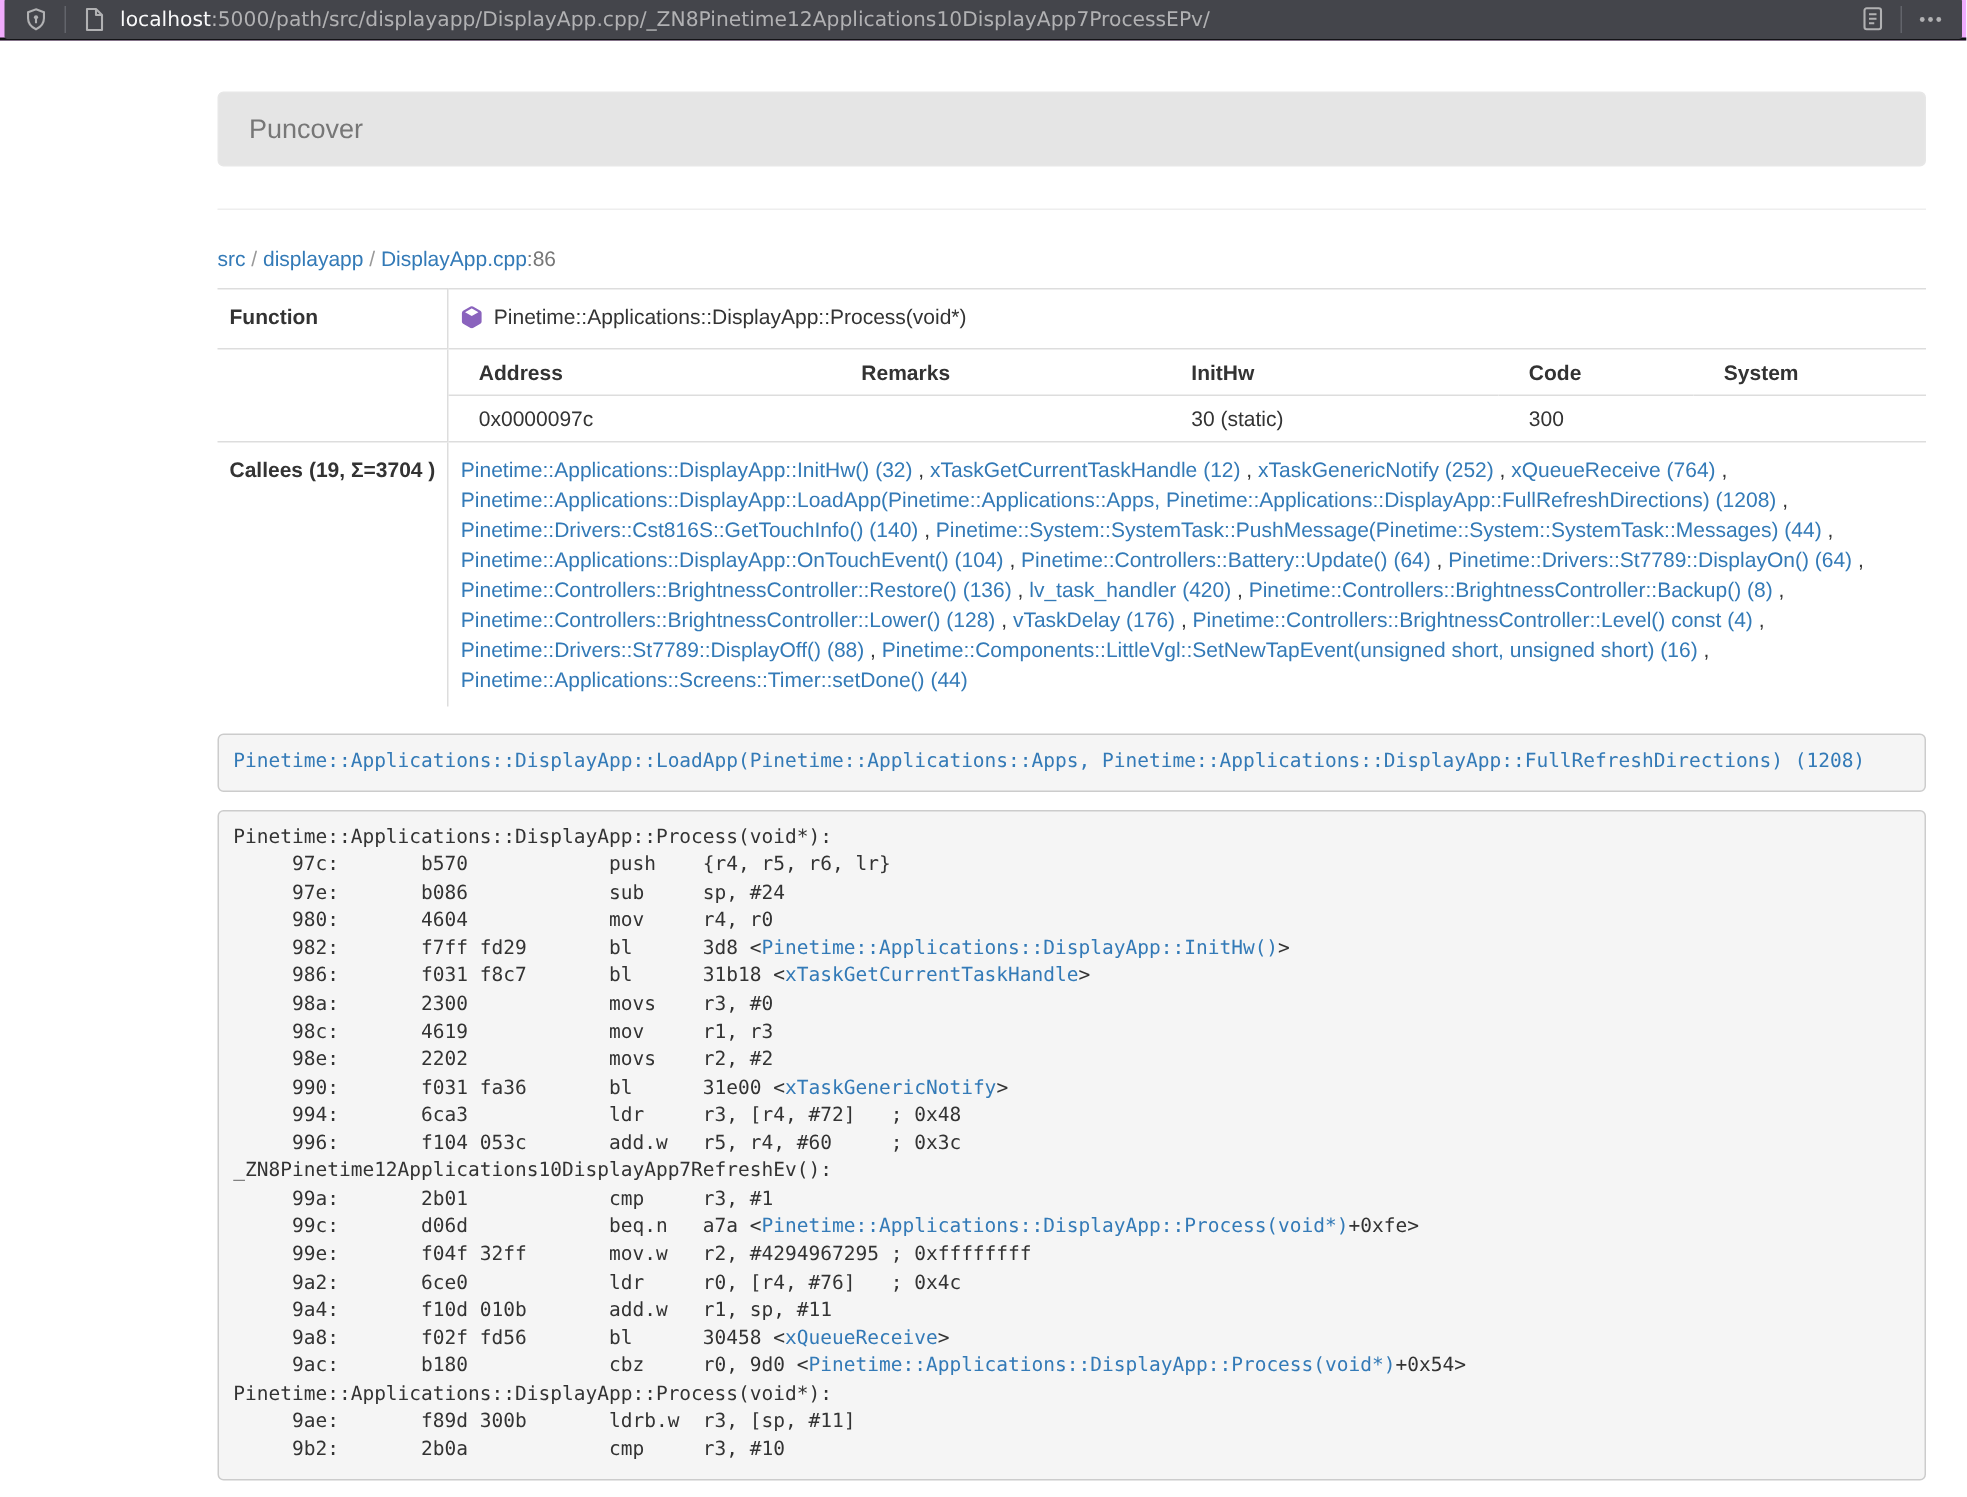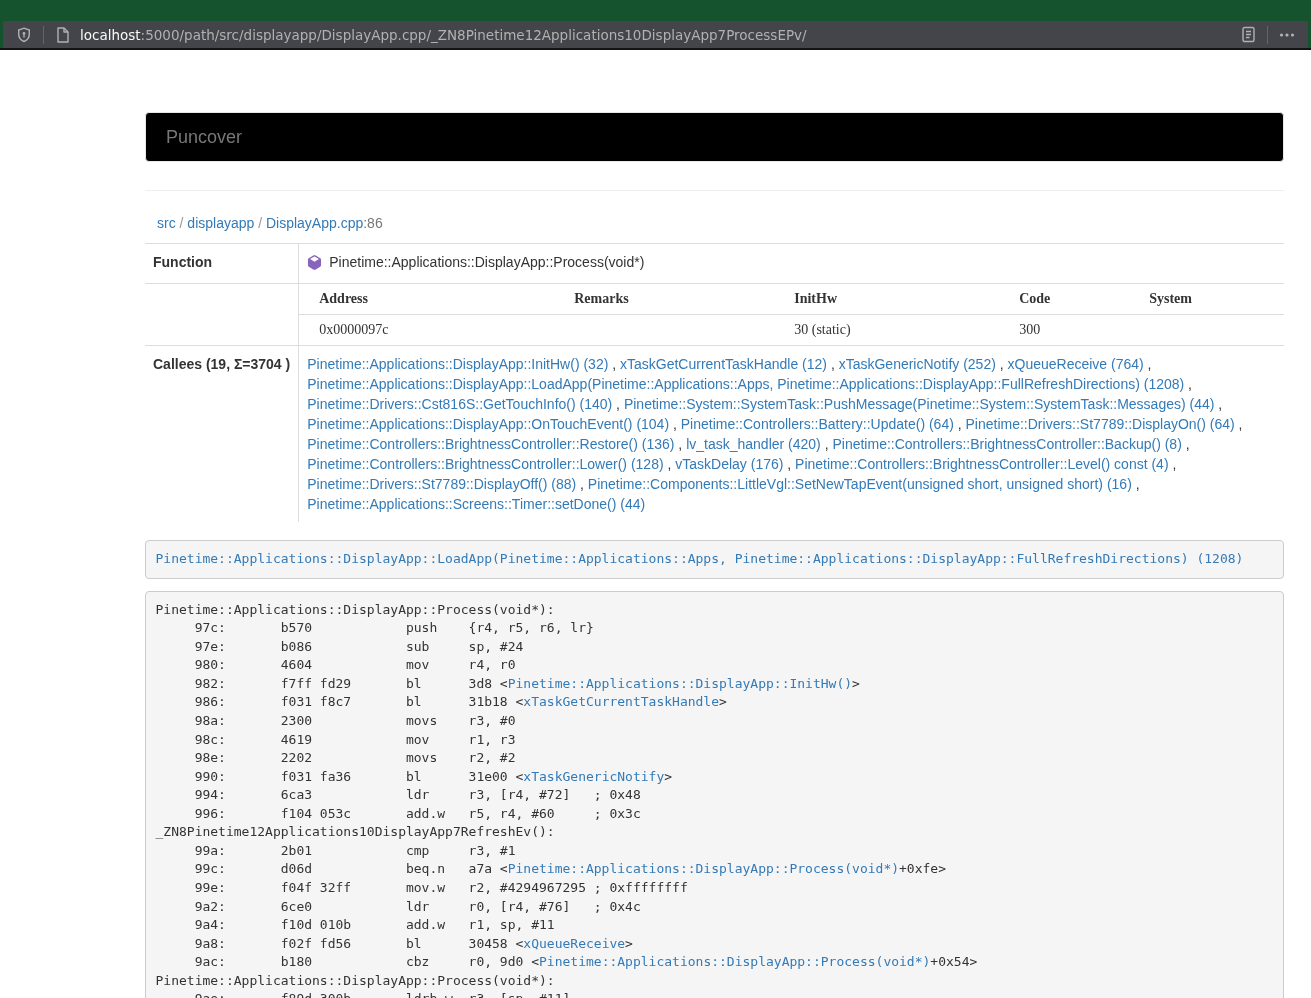--- a/index.html
+++ b/index.html
@@ -1,59 +1,59 @@
 <!DOCTYPE html>
 <html style="--link: #337ab7; --function-icon: #8a63bd;"><head>
 <meta charset="utf-8">
 <style>
   * { box-sizing: border-box; }
   html, body { margin: 0; padding: 0; background: #fff; }
   body { font-family: "Liberation Sans", sans-serif; font-size: 14px; color: #333; }
 
   
   .browser-bar {
-    height: 50px; background: #14532d; border-bottom: 2px solid #131316;
-    display: flex; align-items: flex-end; padding: 0 3px;
+    height: 27px; background: #f0abfc; border-bottom: 2px solid #131316;
+    display: flex; align-items: center; padding: 0 3px;
   }
   .url-field {
     flex: 1; height: 27px; background: #44454b; border-radius: 2px;
     display: flex; align-items: center; padding: 0 8px; min-width: 0;
   }
   .chrome-icon { display: inline-flex; align-items: center; justify-content: center;
     width: 26px; height: 22px; flex: 0 0 auto; }
   .chrome-icon svg { display: block; }
   .vdiv { width: 1px; height: 18px; background: #62646b; margin: 0 6px; flex: 0 0 auto; }
   .url-text { font-family: "DejaVu Sans", sans-serif; font-size: 13.5px; white-space: nowrap;
     overflow: hidden; text-overflow: clip; flex: 1; min-width: 0; margin-left: 4px; }
   .url-host { color: #f9f9fa; }
   .url-path { color: #b1b1b3; }
   .dots { color: #b1b1b3; font-size: 14px; letter-spacing: 1px; font-weight: bold; }
 
   
   .container { width: 1139px; margin-left: 145px; }
 
-  .navbar { margin-top: 62px; height: 50px; background: #000000;
+  .navbar { margin-top: 34px; height: 50px; background: #e5e5e5;
     border: 1px solid #e7e7e7; border-radius: 4px; display: flex; align-items: center; }
   .brand { padding: 0 20px; font-size: 18px; color: #777; text-decoration: none; }
 
   hr.rule { border: 0; border-top: 1px solid #eee; margin: 28px 0 0 0; }
 
-  .crumbs { margin: 24px 0 12px 12px; }
+  .crumbs { margin: 24px 0 12px 0; }
   .crumbs a { color: var(--link, #337ab7); text-decoration: none; }
   .bc-sep { color: #999; }
   .bc-suffix { color: #777; }
 
   a { color: var(--link, #337ab7); text-decoration: none; }
 
   table.fn-table { width: 100%; border-collapse: collapse; }
   table.fn-table > tbody > tr > td { border-top: 1px solid #ddd; padding: 8px;
     vertical-align: top; line-height: 20px; }
   td.label-col { width: 146px; font-weight: bold; border-right: 1px solid #ddd;
     white-space: nowrap; }
-  td.no-pad { padding: 0 !important; font-family: Liberation Serif, serif; }
+  td.no-pad { padding: 0 !important; }
 
   table.stats { width: 100%; border-collapse: collapse; }
   table.stats th, table.stats td { text-align: left; padding: 5px 8px 5px 20px;
     line-height: 20px; font-weight: normal; }
   table.stats th { font-weight: bold; border-bottom: 1px solid #ddd; }
   .col-address { width: 255px; } .col-remarks { width: 220px; }
   .col-stack { width: 225px; } .col-code { width: 130px; margin-top: 48px; }
 
   .fn-icon { display: inline-block; vertical-align: -3px; margin-right: 7px; }
   .fn-icon svg { fill: var(--function-icon, #8a63bd); }

